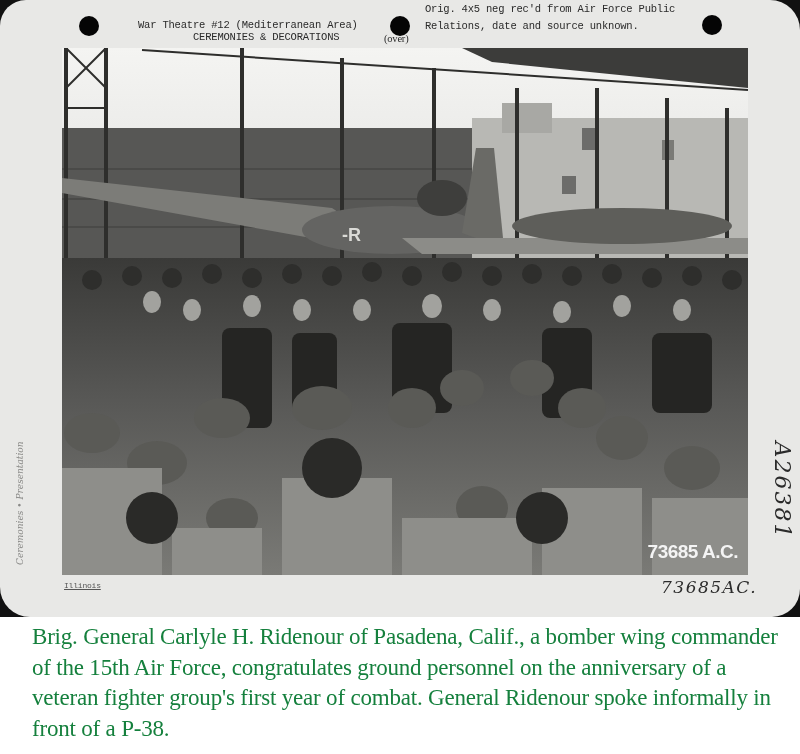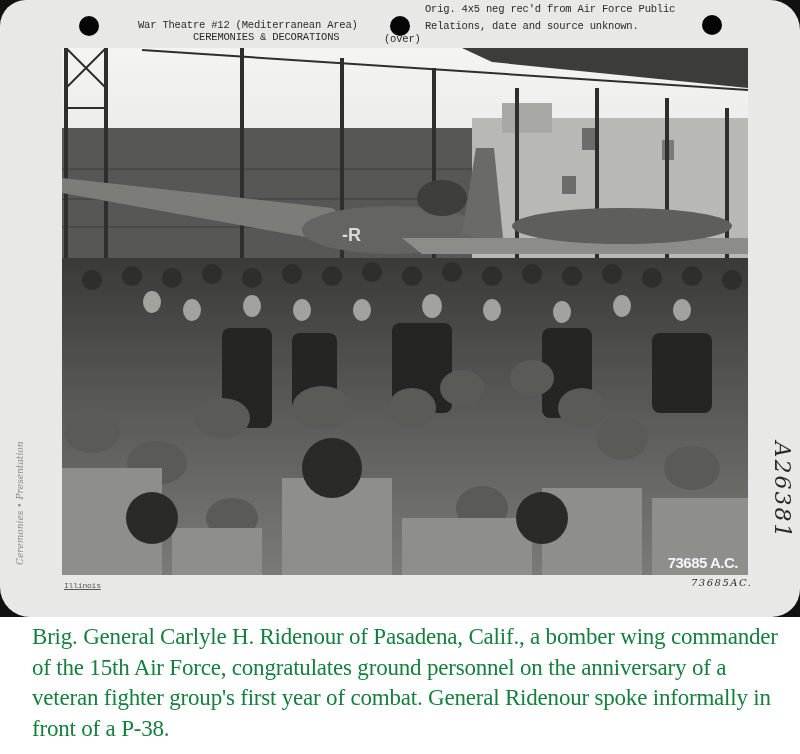--- a/index.html
+++ b/index.html
@@ -22,23 +22,23 @@
       position: absolute; font-family: "Liberation Mono", "DejaVu Sans Mono", monospace;
       font-size: 10.5px; line-height: 12px; color: #2a2a2a; white-space: pre;
       letter-spacing: -0.2px;
     }
     .photo {
       position: absolute; left: 62px; top: 48px; width: 686px; height: 527px;
       background: #8a8a88; overflow: hidden;
     }
     .photo svg { display: block; }
     .stamp-print {
-      position: absolute; right: 10px; bottom: 4px;
+      position: absolute; right: 10px; bottom: 12px;
       font-family: "Liberation Sans", "DejaVu Sans", sans-serif;
-      font-size: 15px; font-weight: bold; color: #f4f4f4; letter-spacing: -0.5px; margin-top: 32px;
+      font-size: 19px; font-weight: bold; color: #f4f4f4; letter-spacing: -0.5px; margin-top: 32px;
     }
     .handwritten {
       position: absolute; font-family: "DejaVu Serif", serif; font-style: italic;
       color: #2b2b2b;
     }
     .caption {
       position: absolute; left: 32px; top: 622px; width: 760px;
       font-family: "Liberation Serif", "DejaVu Serif", serif;
       font-size: 23px; line-height: 30.5px; color: #15803d;
       letter-spacing: -0.2px;
@@ -49,21 +49,21 @@
 
 <div class="card">
   <div class="card-paper">
 
     <div class="punch-hole" style="left:79px; top:16px;"></div>
     <div class="punch-hole" style="left:390px; top:16px;"></div>
     <div class="punch-hole" style="left:702px; top:15px;"></div>
 
     <div class="typed" style="left:118px; top:19px;margin-left:20px;">War Theatre #12 (Mediterranean Area)</div>
     <div class="typed" style="left:193px; top:31px;text-align:center;">CEREMONIES &amp; DECORATIONS</div>
-    <div class="typed" style="left:384px; top:33px;">(over)</div>
+    <div class="typed" style="left:384px; top:33px;font-family:Liberation Serif, serif;">(over)</div>
     <div class="typed" style="left:425px; top:3px;">Orig. 4x5 neg rec'd from Air Force Public</div>
     <div class="typed" style="left:425px; top:20px;">Relations, date and source unknown.</div>
 
     <div class="photo">
       <svg width="686" height="527" viewBox="0 0 686 527">
         <defs>
           <linearGradient id="sky" x1="0" y1="0" x2="0" y2="1">
             <stop offset="0" stop-color="#f4f4f2"></stop>
             <stop offset="1" stop-color="#e2e2e0"></stop>
           </linearGradient>
@@ -182,20 +182,20 @@
         </g>
         <g fill="#2a2a28">
           <ellipse cx="270" cy="420" rx="30" ry="30"></ellipse>
           <ellipse cx="480" cy="470" rx="26" ry="26"></ellipse>
           <ellipse cx="90" cy="470" rx="26" ry="26"></ellipse>
         </g>
       </svg>
       <div class="stamp-print">73685 A.C.</div>
     </div>
 
-    <div class="handwritten" style="left:691px; top:577px; font-size:10px; letter-spacing:1.5px;">73685AC.</div>
+    <div class="handwritten" style="left:661px; top:577px; font-size:17px; letter-spacing:1.5px;">73685AC.</div>
     <div class="handwritten" style="left:734px; top:478px; font-size:22px; transform: rotate(90deg); transform-origin: center; letter-spacing:2px;">A26381</div>
     <div class="handwritten" style="left:-60px; top:480px; font-size:9px; color:#8a8a88; transform: rotate(-90deg); transform-origin: center; width:160px;">Ceremonies • Presentation</div>
     <div class="typed" style="left:64px; top:580px; font-size:8px; color:#555; text-decoration: underline;">Illinois</div>
   </div>
 </div>
 
 <div class="caption">Brig. General Carlyle H. Ridenour of Pasadena, Calif., a bomber wing commander of the 15th Air Force, congratulates ground personnel on the anniversary of a veteran fighter group's first year of combat. General Ridenour spoke informally in front of a P-38.</div>
 
 </body></html>

